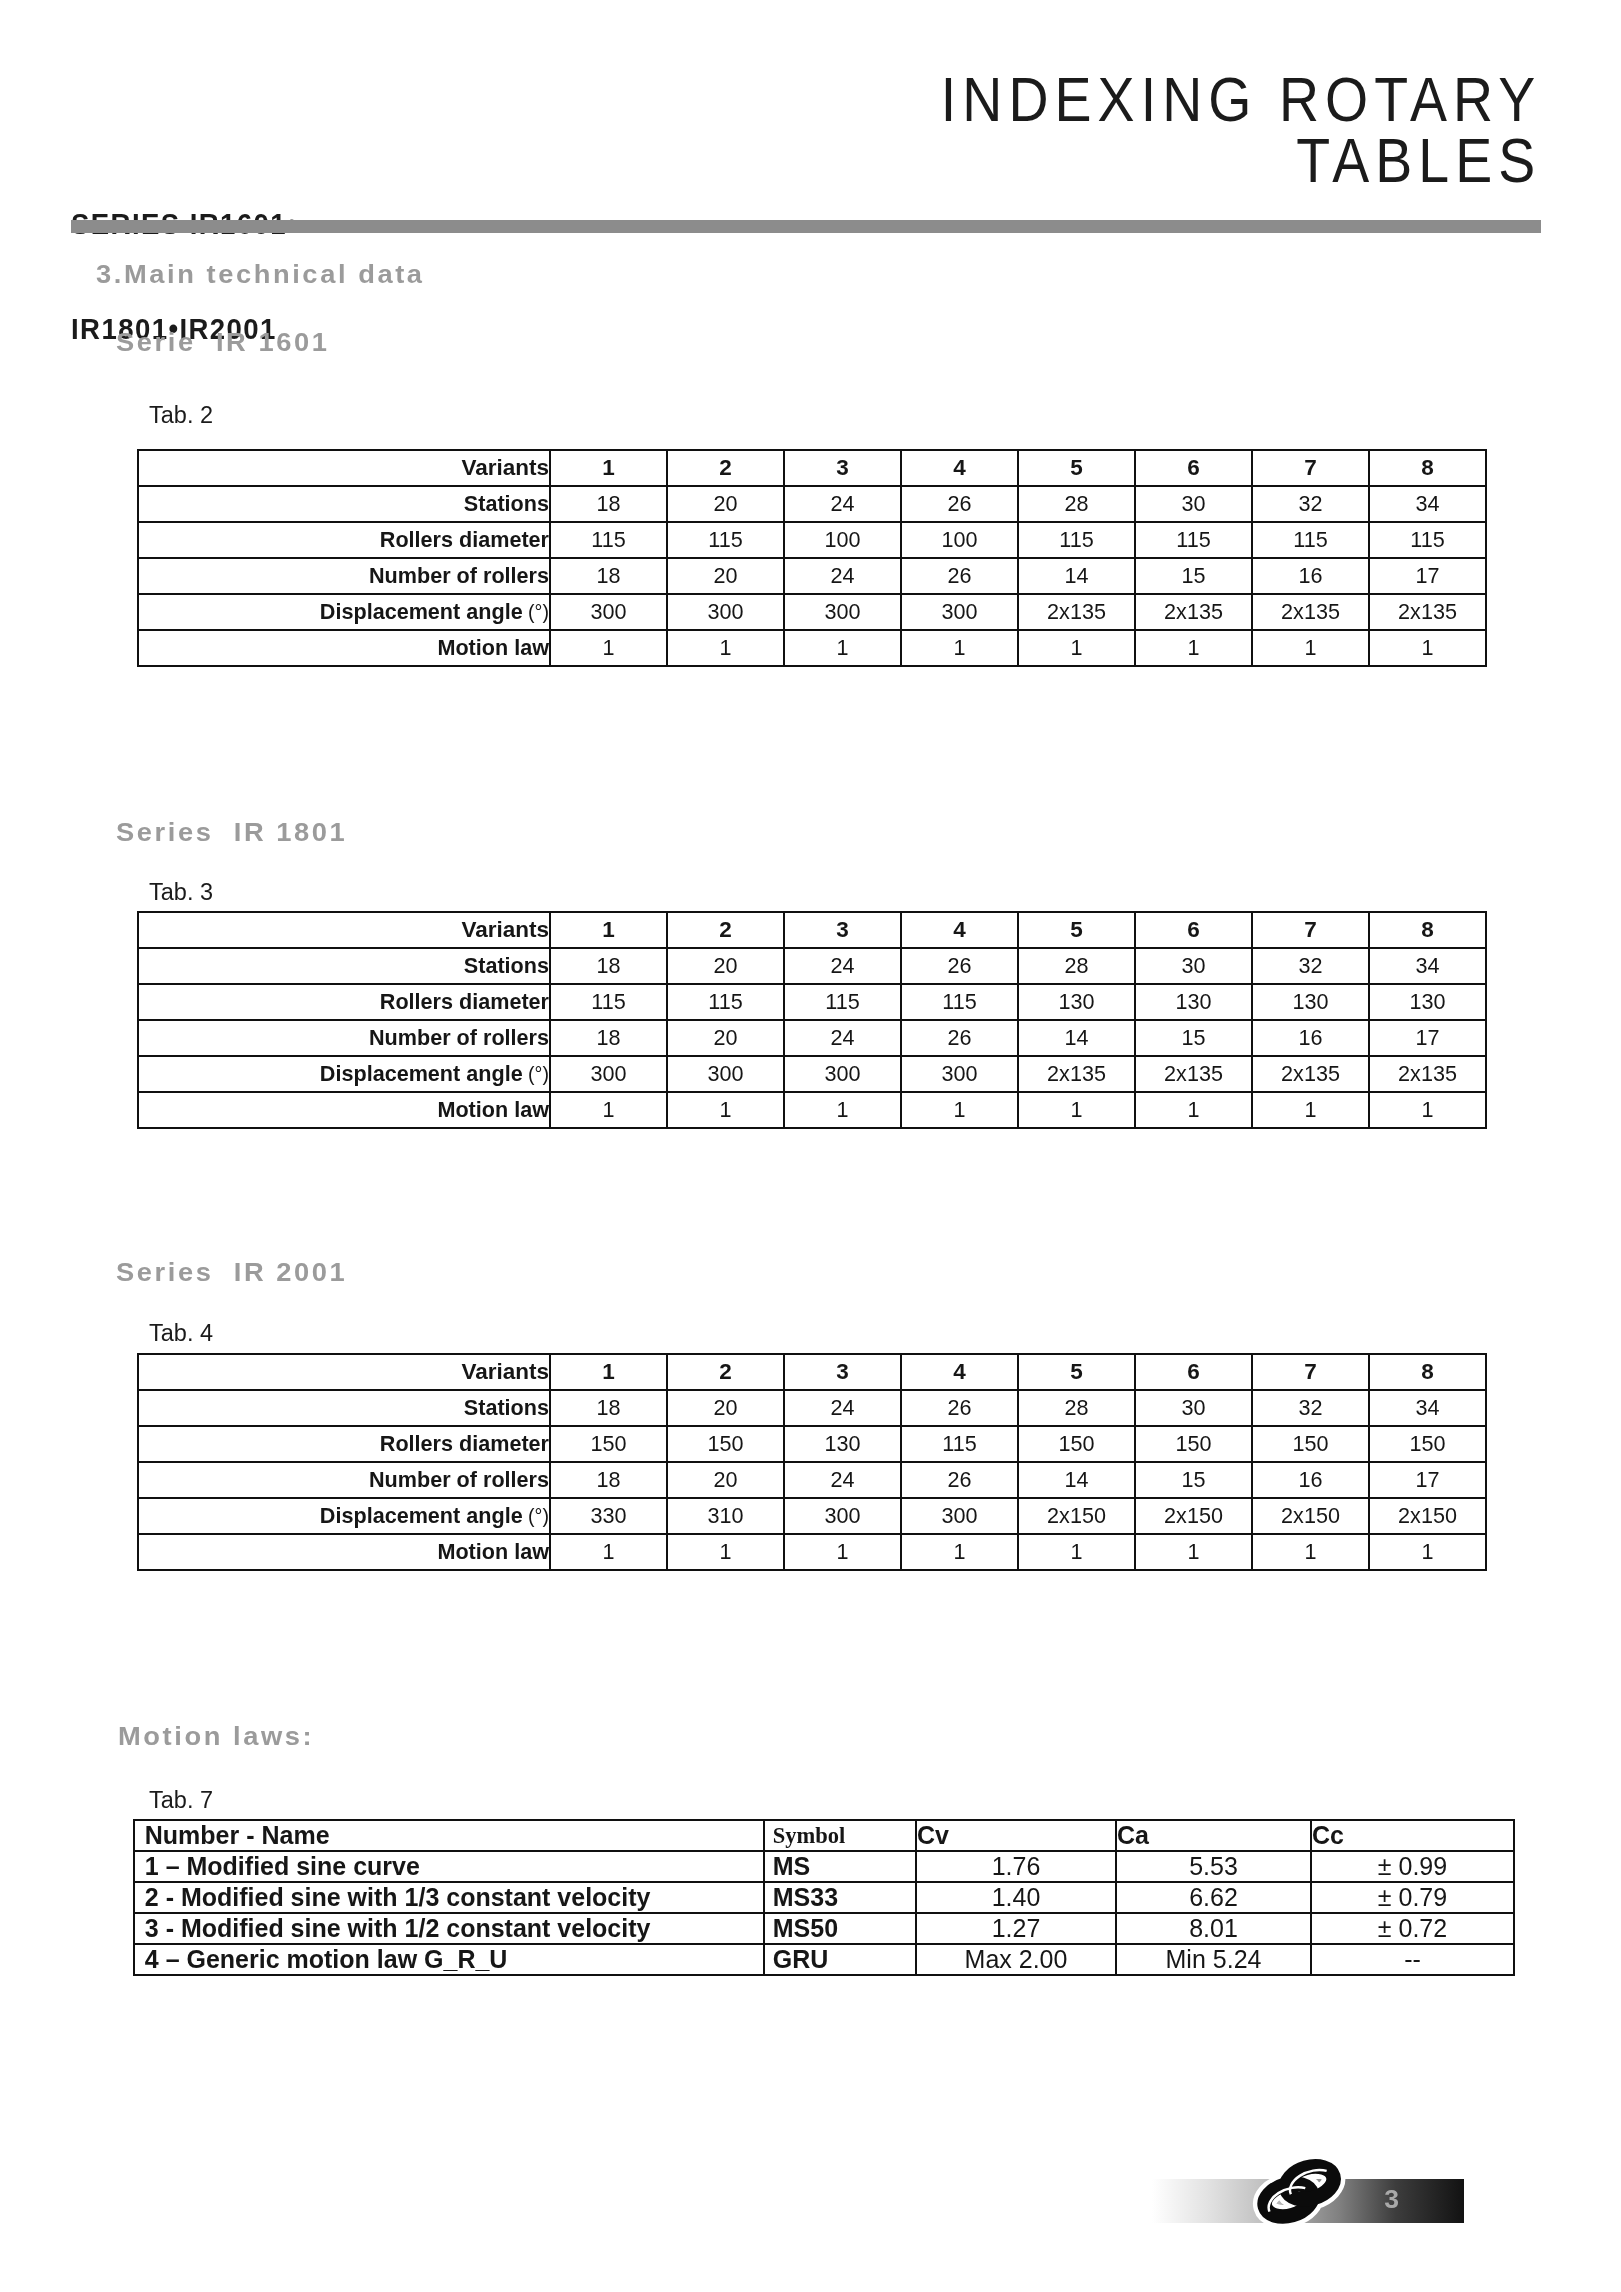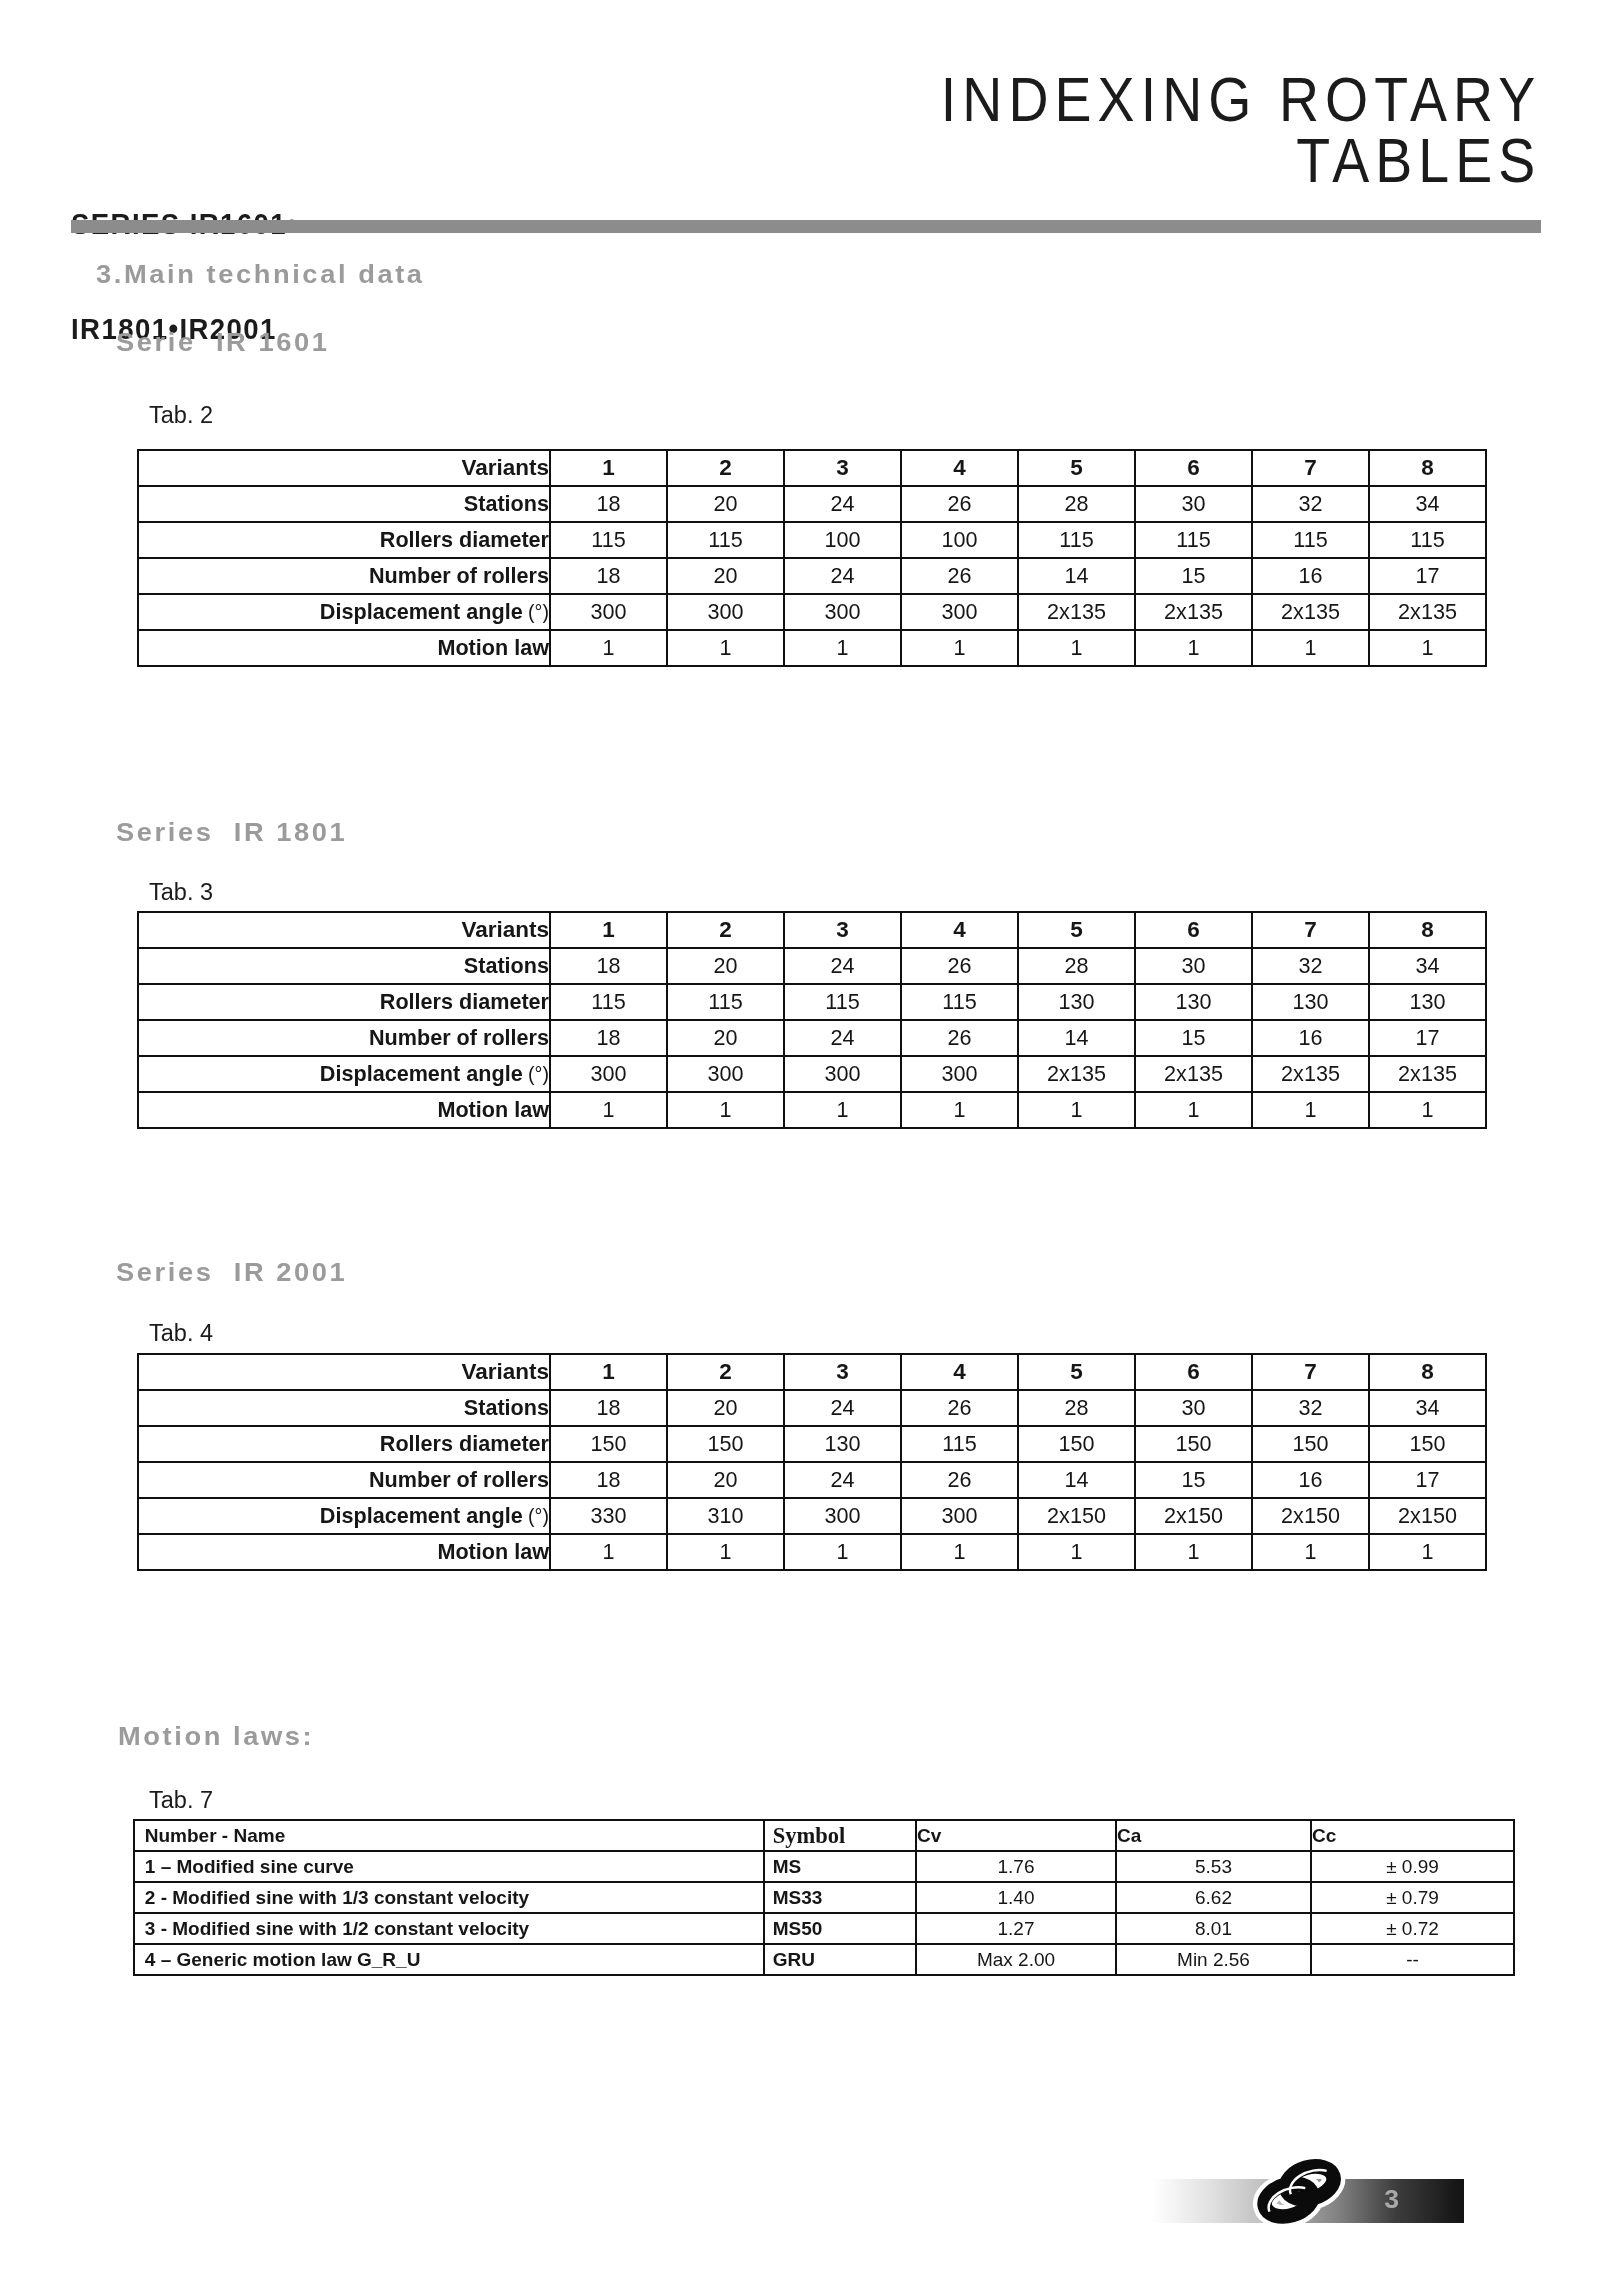--- a/index.html
+++ b/index.html
@@ -50,21 +50,21 @@
   .series-table tr.head td { font-weight:700; font-size:22.5px; }
   .series-table td .suffix { font-weight:400; font-size:19.6px; }
 
   
   .motion-table {
     position:absolute; left:133px; top:1819px; width:1380px;
     border-collapse:collapse; table-layout:fixed; background:#fff;
   }
   .motion-table td {
     border:2px solid #101010; border-top-width:2.9px; border-bottom-width:2.9px;
-    height:29px; font-size:19px; padding:0; vertical-align:middle; color:#161616;
+    height:29px; font-size:25px; padding:0; vertical-align:middle; color:#161616;
   }
   .motion-table td.name { text-align:left; padding-left:9.8px; font-weight:700; }
   .motion-table td.sym  { text-align:left; padding-left:7.8px;  font-weight:700; }
   .motion-table td.sym-head {
     text-align:left; padding-left:7.8px; font-weight:700;
     font-family:"Liberation Serif", serif; font-size:22.5px;
   }
   .motion-table td.num-head { text-align:left; font-weight:700; }
   .motion-table td.num { text-align:center; font-weight:400; }
 
@@ -386,21 +386,21 @@
           <td class="name">3 - Modified sine with 1/2 constant velocity</td>
           <td class="sym">MS50</td>
           <td class="num">1.27</td>
           <td class="num">8.01</td>
           <td class="num">± 0.72</td>
         </tr>
         <tr>
           <td class="name">4 – Generic motion law  G_R_U</td>
           <td class="sym">GRU</td>
           <td class="num">Max 2.00</td>
-          <td class="num">Min 2.56</td>
+          <td class="num">Min 5.24</td>
           <td class="num">--</td>
         </tr>
       </tbody>
     </table>
 
   <div class="footer-bar"></div>
   <svg class="footer-logo" viewBox="0 0 122 76" xmlns="http://www.w3.org/2000/svg">
     <g transform="rotate(-16 61 38)">
       <ellipse cx="48" cy="44" rx="25" ry="16" fill="none" stroke="#ffffff" stroke-width="24"></ellipse>
       <ellipse cx="74" cy="33" rx="25" ry="16" fill="none" stroke="#ffffff" stroke-width="24"></ellipse>

